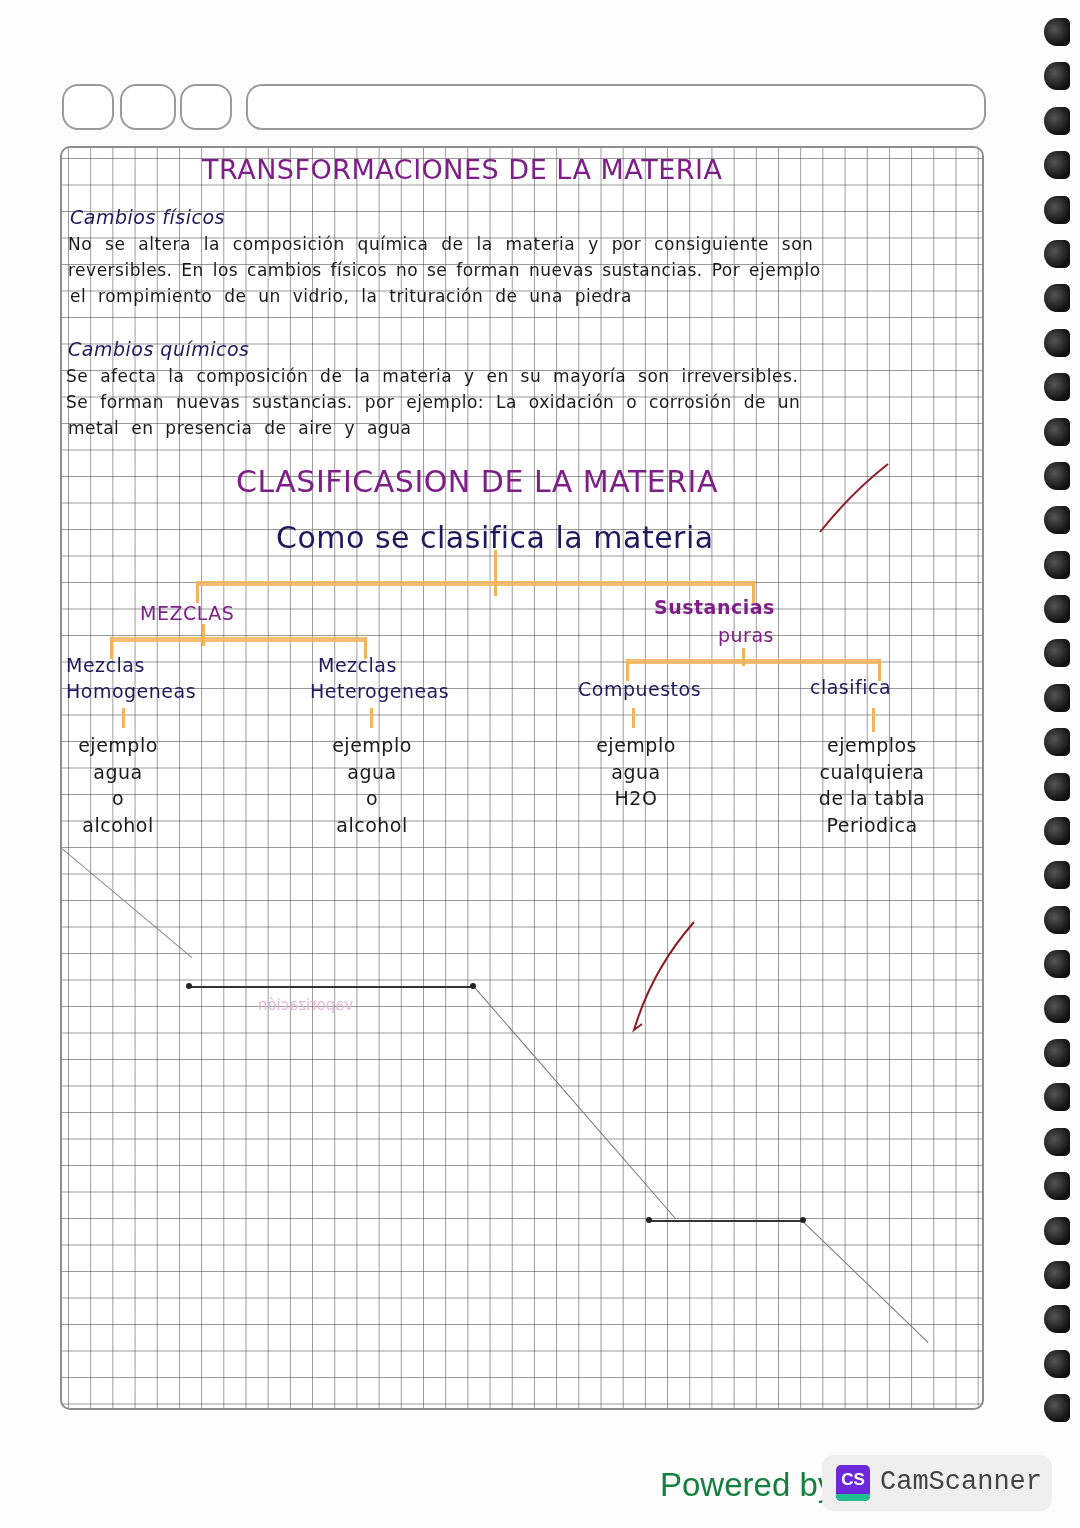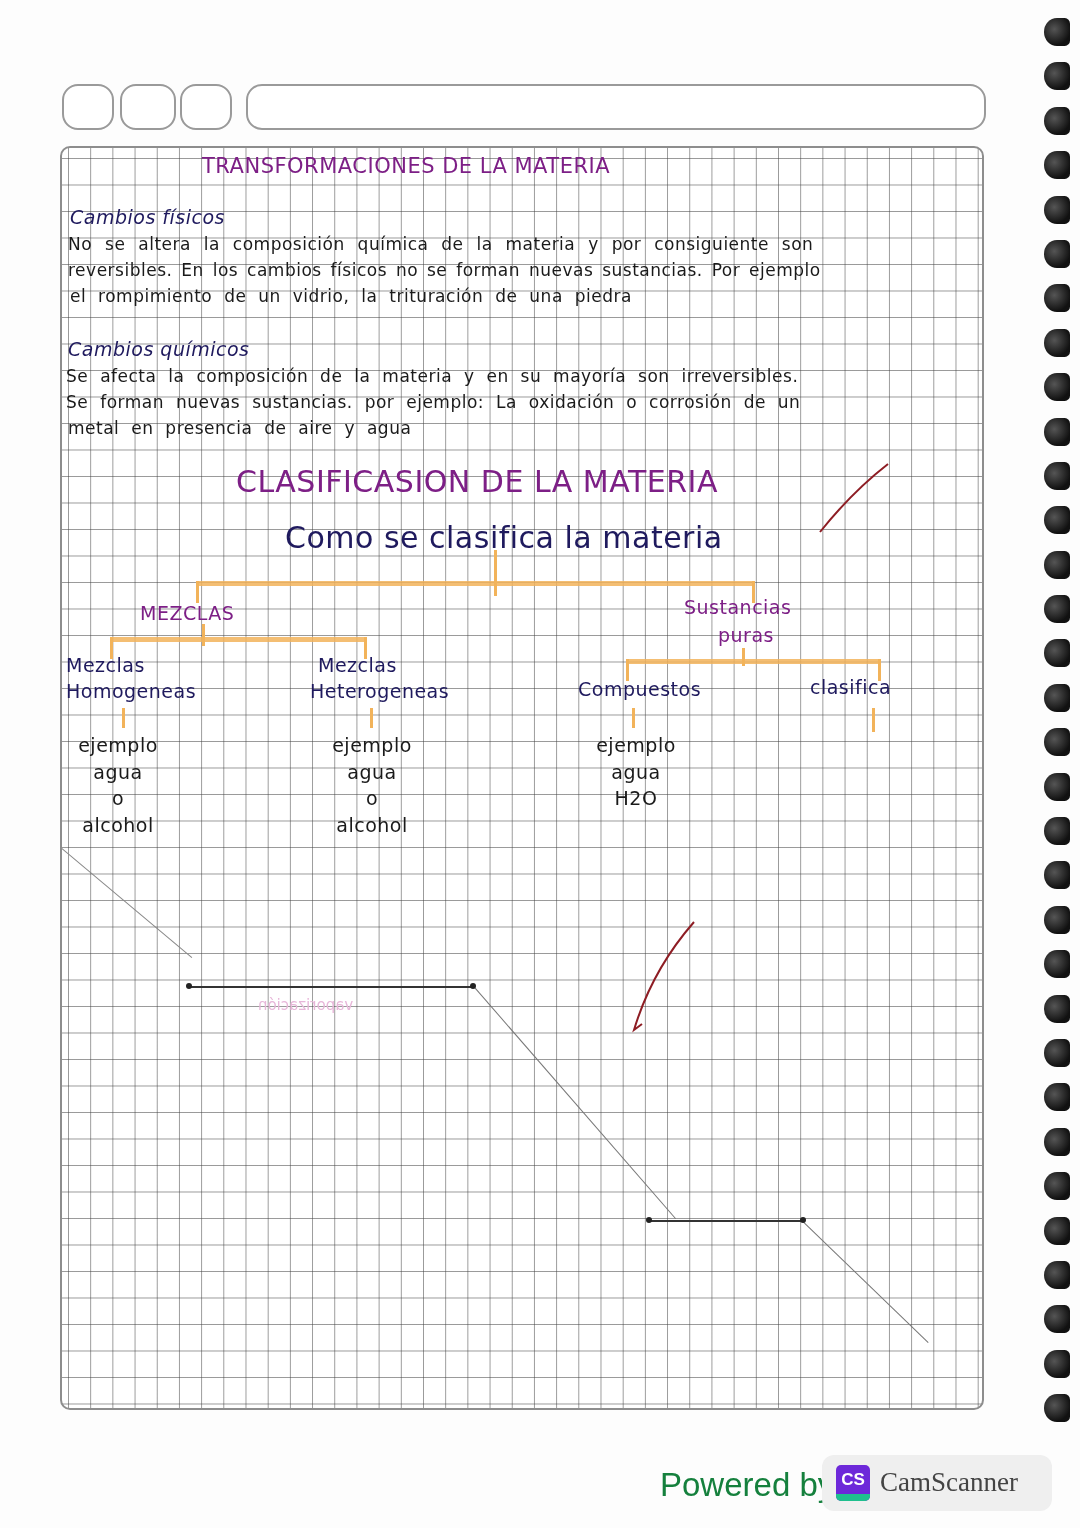--- a/index.html
+++ b/index.html
@@ -13,41 +13,41 @@
     background-image:
       linear-gradient(to right, rgba(70,70,70,.55) 1px, transparent 1px),
       linear-gradient(to bottom, rgba(70,70,70,.55) 1px, transparent 1px);
     background-size:22.2px 26.5px;
     background-position:6px 10px;
     overflow:hidden;}
   .hw{position:absolute;white-space:nowrap;font-family:"DejaVu Sans",sans-serif;letter-spacing:.5px;}
   .purple{color:#7d1f86;}
   .navy{color:#1f1a5e;}
   .black{color:#1a1a1a;}
-  .title1{font-size:21px;}
+  .title1{font-size:27px;}
   .h2{font-size:19px;font-style:italic;}
   .body{font-size:17px;}
   .diag-title{font-size:30px;}
   .node{font-size:19px;}
   .ex{font-size:19px;line-height:26.5px;text-align:center;}
   .orange{position:absolute;background:#f2b35a;}
   .orange.v{width:3px;}
   .orange.h{height:5px;opacity:.85;}
   .line{position:absolute;height:2px;background:#444;transform-origin:0 0;}
   .dot{position:absolute;width:6px;height:6px;border-radius:50%;background:#222;}
   .redstroke{position:absolute;}
   
   .spiral{position:absolute;right:6px;top:18px;width:30px;}
   .ring{width:26px;height:28px;border-radius:50% 20% 20% 50%;background:radial-gradient(circle at 40% 40%,#555,#111 70%);margin-bottom:16.4px;}
   
   .powered{position:absolute;left:660px;top:1466px;font-size:33px;color:#15803d;font-family:"Liberation Sans",sans-serif;}
   .cs-badge{position:absolute;left:822px;top:1455px;width:230px;height:56px;background:#efefef;border-radius:12px;}
   .cs-logo{position:absolute;left:14px;top:10px;width:34px;height:36px;background:#6d28d9;border-radius:5px;color:#fff;font-weight:bold;font-size:17px;font-family:"Liberation Sans",sans-serif;text-align:center;line-height:30px;overflow:hidden;}
   .cs-logo::after{content:"";position:absolute;left:0;bottom:0;width:100%;height:7px;background:#1fc08e;}
-  .cs-name{position:absolute;left:58px;top:12px;font-size:27px;color:#444;font-family:Liberation Serif, serif;}
+  .cs-name{position:absolute;left:58px;top:12px;font-size:27px;color:#444;font-family:Liberation Mono, monospace;}
   .faint{position:absolute;color:#e7b7d9;font-size:15px;}
 </style>
 </head>
 <body>
 
 <div class="page">
 
   <div class="hbox" style="left:62px;width:48px;"></div>
   <div class="hbox" style="left:120px;width:52px;"></div>
   <div class="hbox" style="left:180px;width:48px;"></div>
@@ -61,29 +61,29 @@
     <div class="hw black body" style="left:6px;top:86px;word-spacing:7px;">No se altera la composición química de la materia y por consiguiente son</div>
     <div class="hw black body" style="left:6px;top:112px;word-spacing:3px;">reversibles. En los cambios físicos no se forman nuevas sustancias. Por ejemplo</div>
     <div class="hw black body" style="left:8px;top:138px;word-spacing:6px;">el rompimiento de un vidrio, la trituración de una piedra</div>
 
     <div class="hw navy h2" style="left:6px;top:190px;">Cambios químicos</div>
     <div class="hw black body" style="left:4px;top:218px;word-spacing:6px;">Se afecta la composición de la materia y en su mayoría son irreversibles.</div>
     <div class="hw black body" style="left:4px;top:244px;word-spacing:6px;">Se forman nuevas sustancias. por ejemplo: La oxidación o corrosión de un</div>
     <div class="hw black body" style="left:6px;top:270px;word-spacing:6px;">metal en presencia de aire y agua</div>
 
     <div class="hw purple diag-title" style="left:174px;top:316px;">CLASIFICASION DE LA MATERIA</div>
-    <div class="hw navy diag-title" style="left:214px;top:372px;margin-left:9px;">Como se clasifica la materia</div>
+    <div class="hw navy diag-title" style="left:214px;top:372px;">Como se clasifica la materia</div>
 
     <div class="orange h" style="left:134px;top:433px;width:558px;"></div>
     <div class="orange v" style="left:432px;top:402px;height:46px;"></div>
     <div class="orange v" style="left:134px;top:433px;height:22px;"></div>
     <div class="orange v" style="left:690px;top:433px;height:22px;"></div>
 
     <div class="hw purple node" style="left:78px;top:454px;">MEZCLAS</div>
-    <div class="hw purple node" style="left:622px;top:448px;">Sustancias</div>
+    <div class="hw purple node" style="left:592px;top:448px;font-weight:bold;">Sustancias</div>
     <div class="hw purple node" style="left:656px;top:476px;text-align:right;">puras</div>
 
     <div class="orange h" style="left:48px;top:489px;width:256px;"></div>
     <div class="orange v" style="left:48px;top:489px;height:22px;"></div>
     <div class="orange v" style="left:302px;top:489px;height:22px;"></div>
     <div class="orange v" style="left:140px;top:476px;height:22px;"></div>
 
     <div class="orange h" style="left:564px;top:511px;width:254px;"></div>
     <div class="orange v" style="left:564px;top:511px;height:22px;"></div>
     <div class="orange v" style="left:680px;top:500px;height:18px;"></div>
@@ -110,20 +110,26 @@
     <div class="hw black ex" style="left:256px;top:584px;width:108px;">
       <div>ejemplo</div>
       <div>agua</div>
       <div>o</div>
       <div>alcohol</div>
     </div>
     <div class="hw black ex" style="left:522px;top:584px;width:104px;">
       <div>ejemplo</div>
       <div>agua</div>
       <div>H2O</div>
+    </div>
+    <div class="hw black ex" style="left:738px;top:584px;width:144px;">
+      <div>ejemplos</div>
+      <div>cualquiera</div>
+      <div>de la tabla</div>
+      <div>Periodica</div>
     </div>
 
     <svg class="redstroke" style="left:750px;top:314px;" width="80" height="72">
         <path d="M76 2 Q40 30 8 70" stroke="#8e1d24" stroke-width="2" fill="none"></path>
       </svg>
     <svg class="redstroke" style="left:560px;top:772px;" width="80" height="120">
         <path d="M72 2 Q30 50 12 110 L20 104" stroke="#8e1d24" stroke-width="2" fill="none"></path>
       </svg>
 
     <div class="line" style="left:0px;top:700px;width:170px;transform:rotate(40deg);background:#888;height:1px;"></div>

